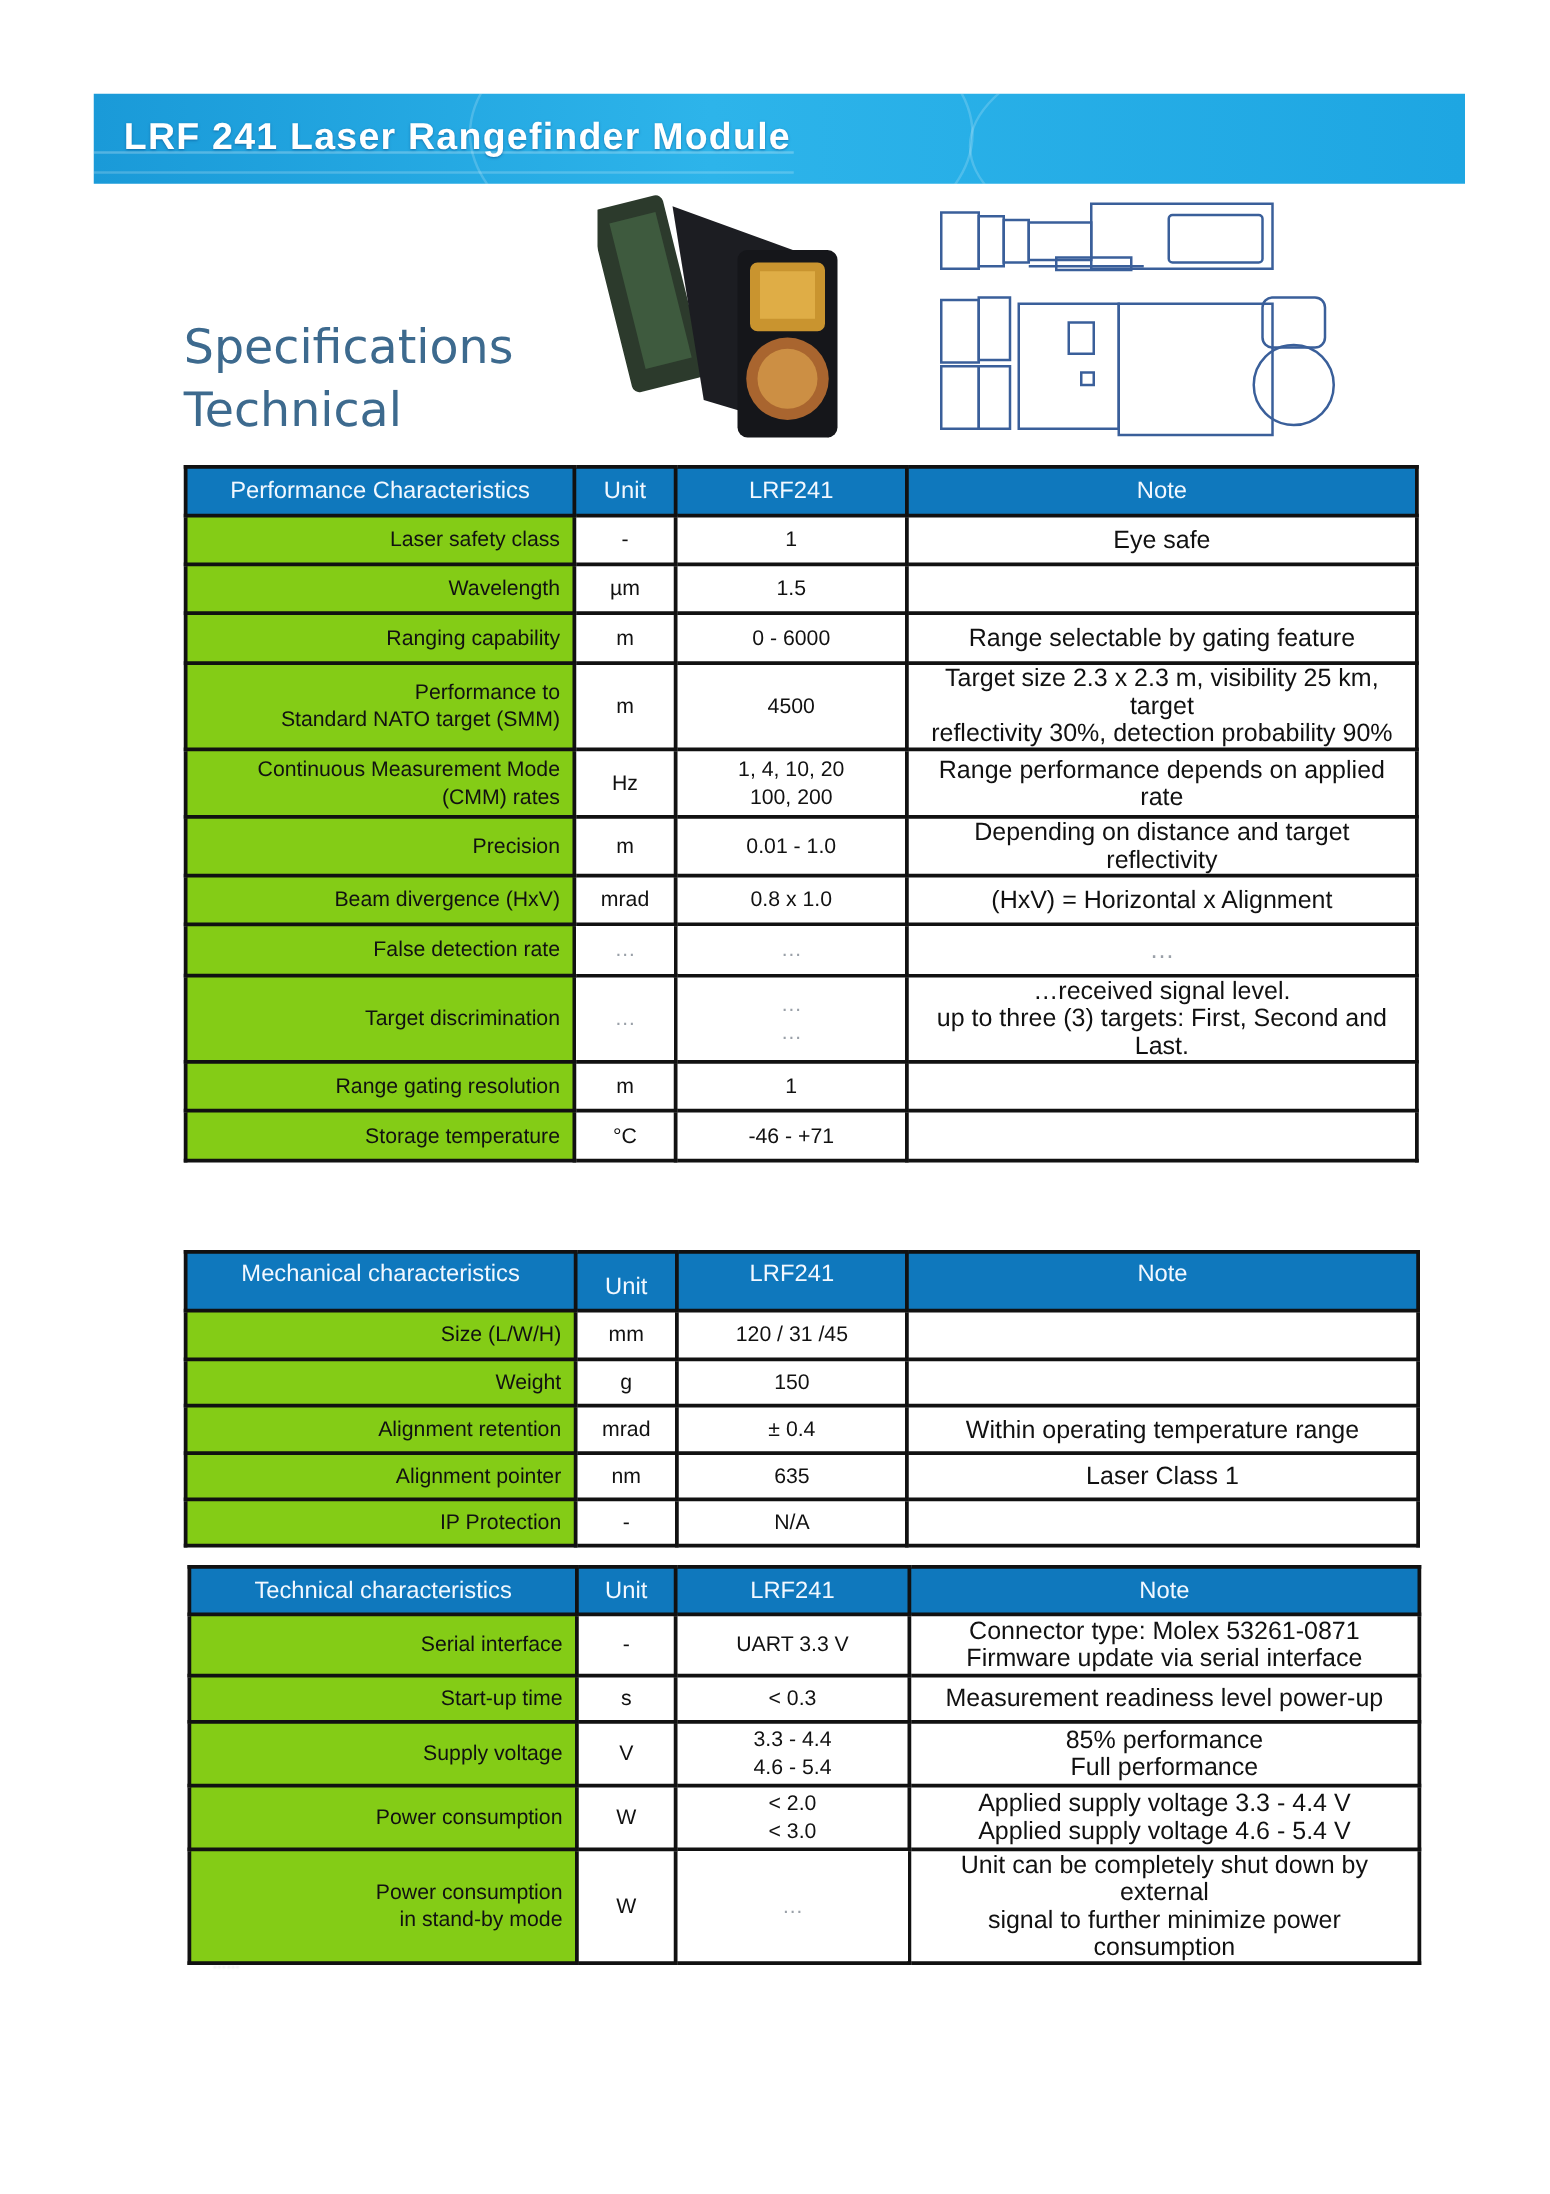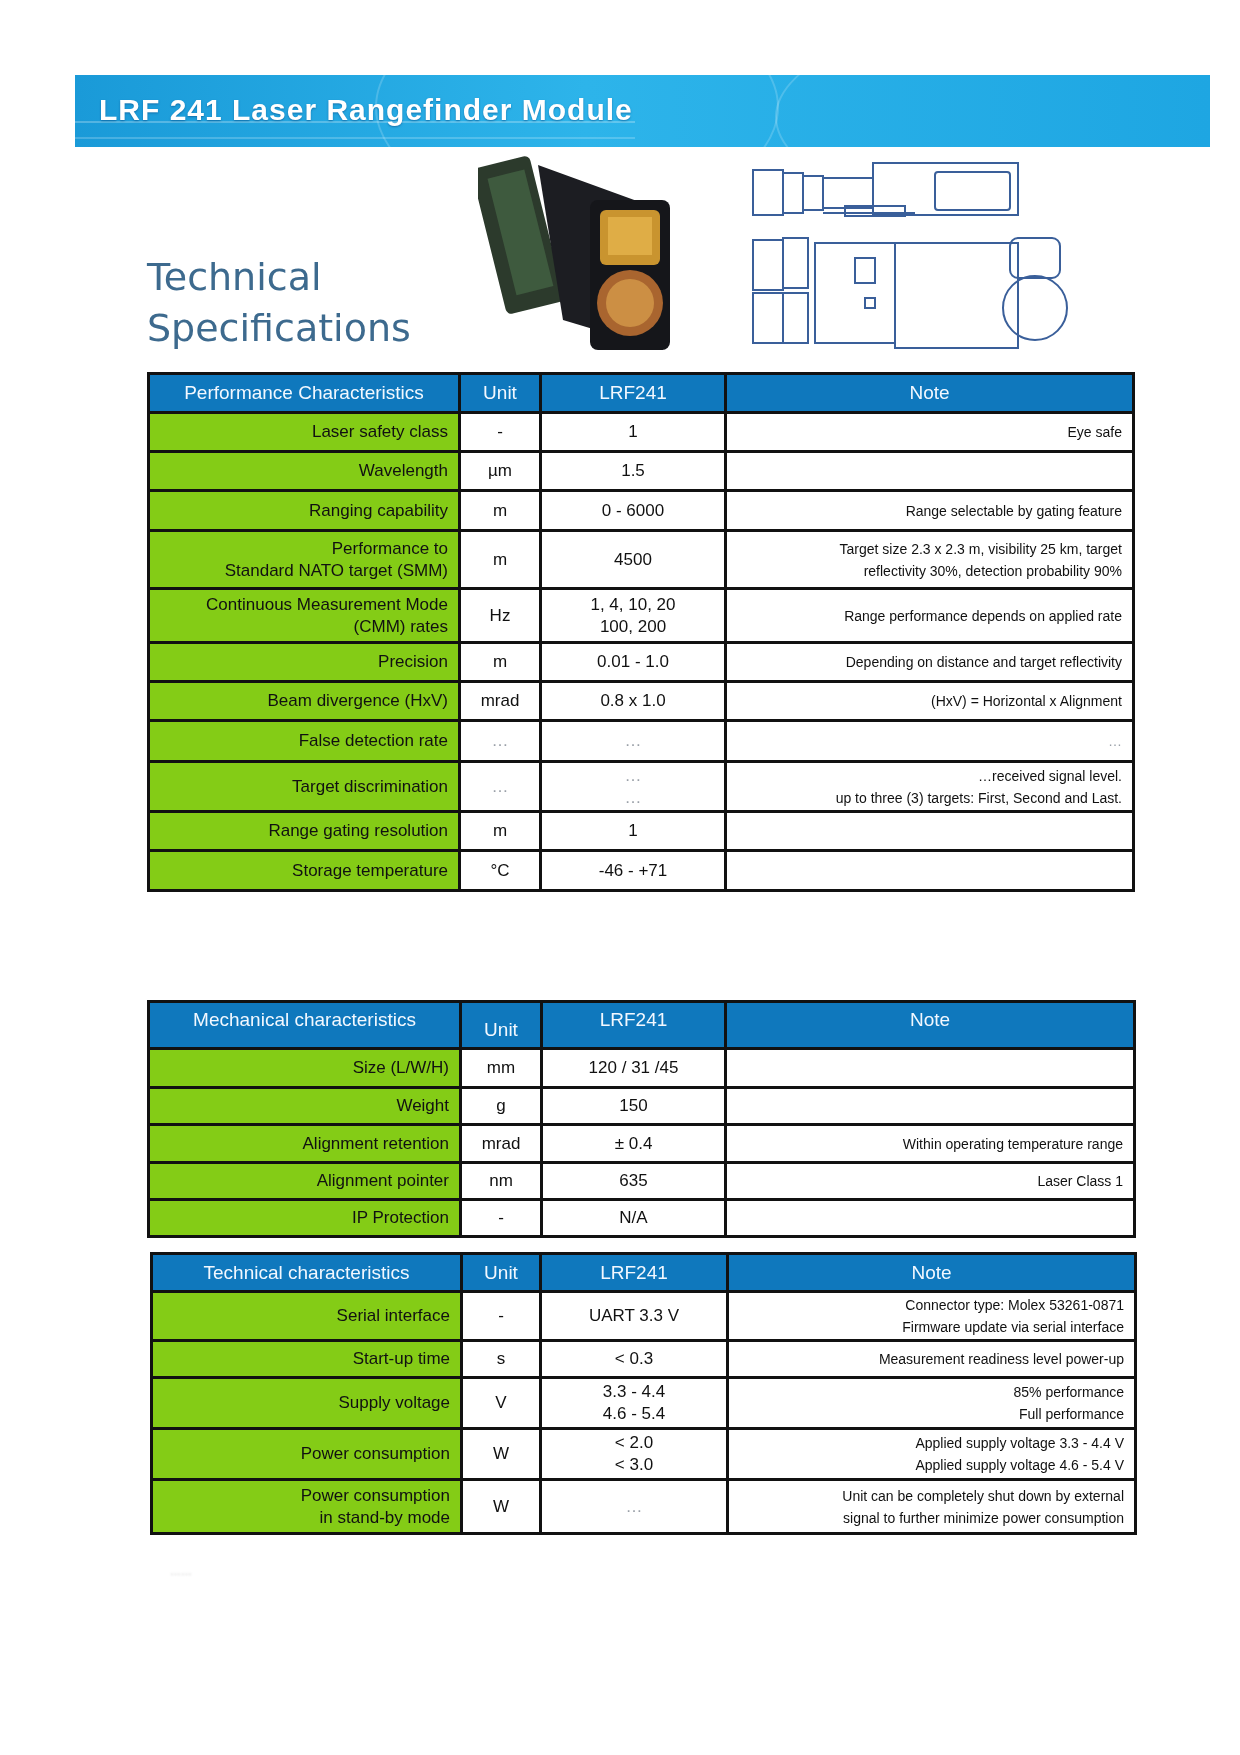--- a/index.html
+++ b/index.html
@@ -1,52 +1,52 @@
 <!DOCTYPE html>
 <html><head>
 <meta charset="utf-8">
 <style>
   html, body { margin:0; padding:0; }
   body { width:1240px; height:1755px; background:#ffffff; position:relative; overflow:hidden;
          font-family:"Liberation Sans", "DejaVu Sans", sans-serif; color:#111; }
   .banner { position:absolute; left:75px; top:75px; width:1097px; height:72px;
-            background:linear-gradient(90deg,#1a9ad8 0%,#2db4ea 45%,#1ea6e2 100%); overflow:hidden;padding-left:38px; }
+            background:linear-gradient(90deg,#1a9ad8 0%,#2db4ea 45%,#1ea6e2 100%); overflow:hidden; }
   .banner .swoosh { position:absolute; border:2px solid rgba(255,255,255,0.18); border-radius:50%; }
   .banner .lines { position:absolute; left:0; bottom:8px; width:560px; height:14px;
                    border-top:2px solid rgba(255,255,255,0.25); border-bottom:2px solid rgba(255,255,255,0.2); }
   .banner-title { position:absolute; left:24px; top:18px; font-size:30px; font-weight:bold; color:#ffffff;
                   letter-spacing:1px; text-shadow:0 1px 2px rgba(0,60,120,0.5); white-space:nowrap; }
   .page-title { position:absolute; left:147px; top:252px; color:#3d6a8e; font-size:38px; line-height:51px;
                 font-family:"DejaVu Sans", sans-serif; font-weight:normal; }
   .photo { position:absolute; left:478px; top:155px; width:220px; height:200px; }
   .drawings { position:absolute; left:745px; top:158px; width:370px; height:200px; }
   table.spec { position:absolute; border-collapse:collapse; table-layout:fixed; }
   table.spec td, table.spec th { border:3px solid #111; padding:0 10px; font-size:17px; line-height:22px; }
   table.spec th { background:#0f78bd; color:#f2f8ff; font-weight:normal; font-size:19px; text-align:center; }
   table.spec th.h-first, table.spec th.h-note { text-align:center; }
   table.spec td.param { background:#84cc16; text-align:right; }
   table.spec td.unit, table.spec td.val { text-align:center; background:#fff; }
-  table.spec td.note { text-align:right; background:#fff; font-size:14px; }
+  table.spec td.note { text-align:center; background:#fff; font-size:20px; }
   .blur { color:#9aa0a8; filter:blur(0.6px); }
   .footer { position:absolute; left:170px; top:1565px; width:560px; height:14px; color:#bbb; font-size:11px;
             filter:blur(0.8px); }
 </style>
 </head>
 <body>
 
 <div class="banner">
   <div class="swoosh" style="left:300px;top:-80px;width:400px;height:220px;"></div>
   <div class="swoosh" style="left:700px;top:-60px;width:500px;height:200px;"></div>
   <div class="lines"></div>
   <div class="banner-title">LRF 241 Laser Rangefinder Module</div>
 </div>
 
 <div class="page-title">
+  <div>Specifications</div>
   <div>Technical</div>
-  <div>Specifications</div>
 </div>
 
 <svg class="photo" viewBox="0 0 220 200">
   <rect x="10" y="5" width="60" height="150" rx="6" fill="#2c3a2c" transform="rotate(-14 40 80)"></rect>
   <rect x="24" y="18" width="38" height="120" fill="#3e5a3e" transform="rotate(-14 40 80)"></rect>
   <polygon points="60,10 170,50 185,195 85,165" fill="#1c1d22"></polygon>
   <rect x="112" y="45" width="80" height="150" rx="8" fill="#15161a"></rect>
   <rect x="122" y="55" width="60" height="55" rx="6" fill="#c9942f"></rect>
   <rect x="130" y="62" width="44" height="38" fill="#e8b850" opacity="0.7"></rect>
   <circle cx="152" cy="148" r="33" fill="#a9652f"></circle>

